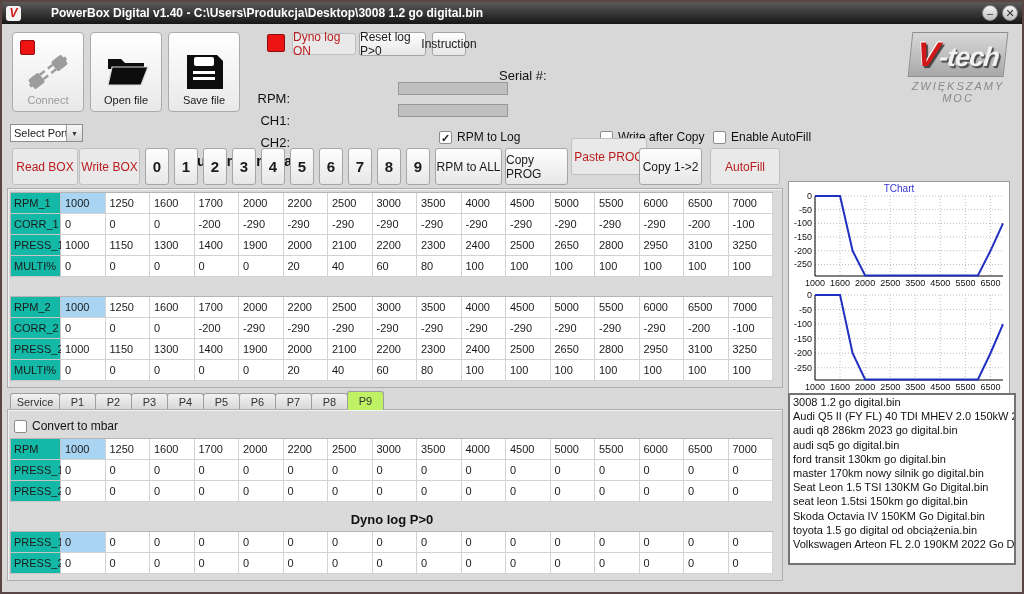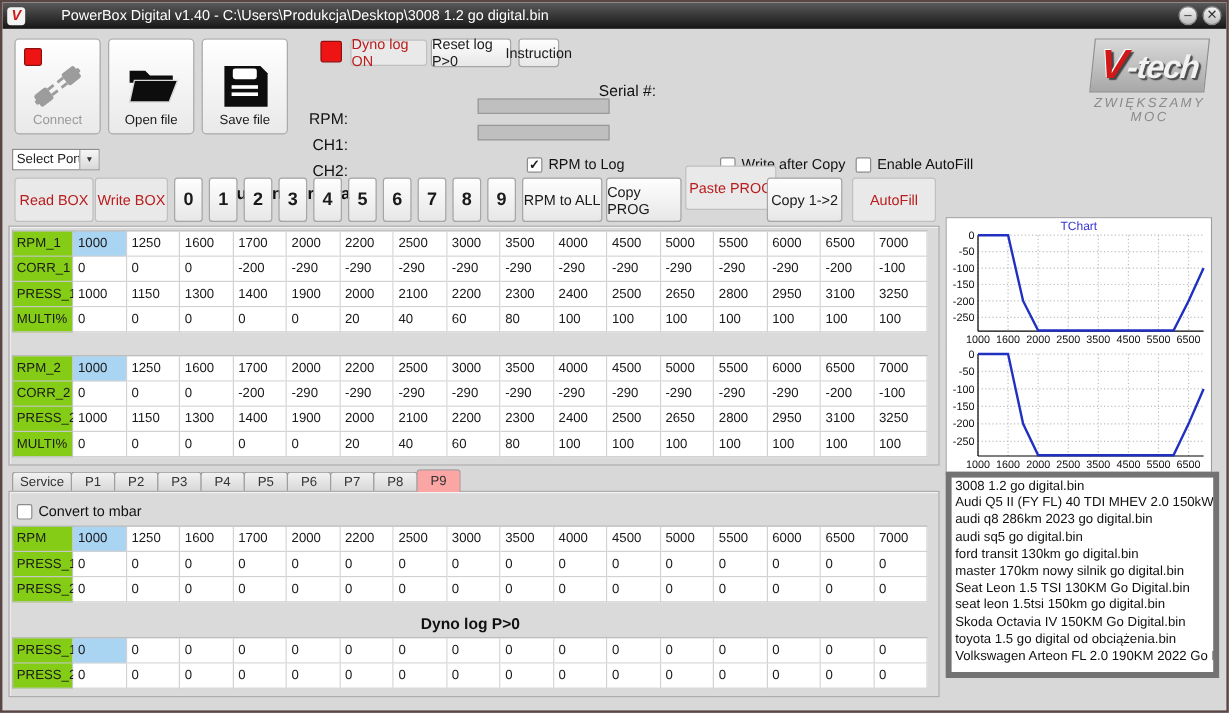--- a/index.html
+++ b/index.html
@@ -7,21 +7,21 @@
   body { font-family:"Liberation Sans", sans-serif; background:#888; }
   .window { position:relative; width:1024px; height:594px; background:#d8d8d8;
             border:2px solid #5a4545; overflow:hidden; }
   
   .titlebar { position:absolute; left:0; top:0; right:0; height:22px;
     background:linear-gradient(#5a5a5a,#161616); display:flex; align-items:center;
     padding:0 4px; }
   .app-icon { width:15px; height:15px; background:#f4f4f4; border-radius:3px;
     color:#d01818; font-weight:bold; font-style:italic; font-size:12px;
     display:flex; align-items:center; justify-content:center; margin-right:6px; }
-  .title { color:#fff; font-size:12px; font-weight:normal; flex:1;
+  .title { color:#fff; font-size:12px; font-weight:bold; flex:1;
     white-space:nowrap; overflow:hidden;padding-left:24px; }
   .winbtn { width:16px; height:16px; border-radius:50%; margin-left:4px;
     background:linear-gradient(#f5f5f5,#bdbdbd); border:1px solid #8a8a8a;
     color:#333; font-size:11px; line-height:14px; text-align:center; cursor:pointer; }
   
   .btn { position:absolute; background:linear-gradient(#fefefe,#e7e7e7);
     border:1px solid #a6a6a6; border-radius:3px; color:#1a1a1a; font-size:12px;
     display:flex; align-items:center; justify-content:center; cursor:pointer; }
   .btn.disabled { color:#b91c1c; background:#e9e9e9; border-color:#c0c0c0; }
   .bigbtn { position:absolute; width:72px; height:80px;
@@ -50,44 +50,44 @@
     color:#111; cursor:pointer; white-space:nowrap; }
   .cb .box { width:13px; height:13px; background:#fff; border:1px solid #8c8c8c;
     border-radius:2px; margin-right:5px; font-size:11px; line-height:12px;
     text-align:center; color:#1a1a1a; font-weight:bold; }
   .cb .box.off { color:transparent; }
   
   .panel { position:absolute; border:1px solid #adadad; background:#dadada;
     box-shadow:inset 1px 1px 0 #f2f2f2; }
   .grid { position:absolute; border-top:1px solid #b5b5b5; border-left:1px solid #b5b5b5; }
   .trow { display:flex; height:21px; }
-  .tlabel { width:50px; background:#84cc16; border-right:1px solid #c6c6c6;
+  .tlabel { width:50px; background:#14b8a6; border-right:1px solid #c6c6c6;
     border-bottom:1px solid #c6c6c6; font-size:11px; color:#1a1a1a;
     padding:4px 0 0 3px; }
   .tcell { width:44.5px; background:#fff; border-right:1px solid #d2d2d2;
     border-bottom:1px solid #d2d2d2; font-size:11px; color:#1a1a1a;
     padding:4px 0 0 4px; cursor:cell; }
   .tcell.sel { background:#a9d4f2; }
   
   .tabs { position:absolute; display:flex; align-items:flex-end; height:19px; }
   .tab { height:17px; background:linear-gradient(#f2f2f2,#d6d6d6);
     border:1px solid #9e9e9e; border-bottom:none; border-radius:3px 3px 0 0;
     font-size:11px; color:#333; padding:2px 0 0 0; text-align:center; width:37px;
     margin-right:-1px; cursor:pointer; }
   .tab.service { width:50px; }
-  .tab.active { height:19px; background:#fca5a5; font-weight:normal; z-index:2;
+  .tab.active { height:19px; background:#bef264; font-weight:normal; z-index:2;
     padding-top:3px; }
   .heading { position:absolute; width:770px; text-align:center; font-size:13px;
     font-weight:bold; color:#111; }
   
   .charts { position:absolute; left:786px; top:179px; width:222px; height:215px;
     background:#fff; border:1px solid #9a9a9a; }
   .charts svg { display:block; background:#fff; }
   .filelist { position:absolute; left:786px; top:391px; width:228px; height:172px;
-    background:#fff; border:5px solid #737373; overflow:hidden; padding:1px 0; }
+    background:#fff; border:2px solid #737373; overflow:hidden; padding:1px 0; }
   .file-item { font-size:11px; color:#111; padding:0 3px; height:14.2px;
     white-space:nowrap; cursor:default; }
   
   .brand { position:absolute; left:895px; top:30px; width:122px; text-align:center; }
   .brandtext { font-style:italic; font-weight:bold; transform:skewX(-6deg);
     background:linear-gradient(#d8d8d8,#a8a8a8); padding:2px 6px; display:inline-block;
     border:1px solid #8f8f8f; }
   .brand .v { color:#d01818; font-size:34px;
     text-shadow:-1px -1px 0 #fff, 2px 2px 1px #444; }
   .brand .rest { color:#f2f2f2; font-size:27px;

